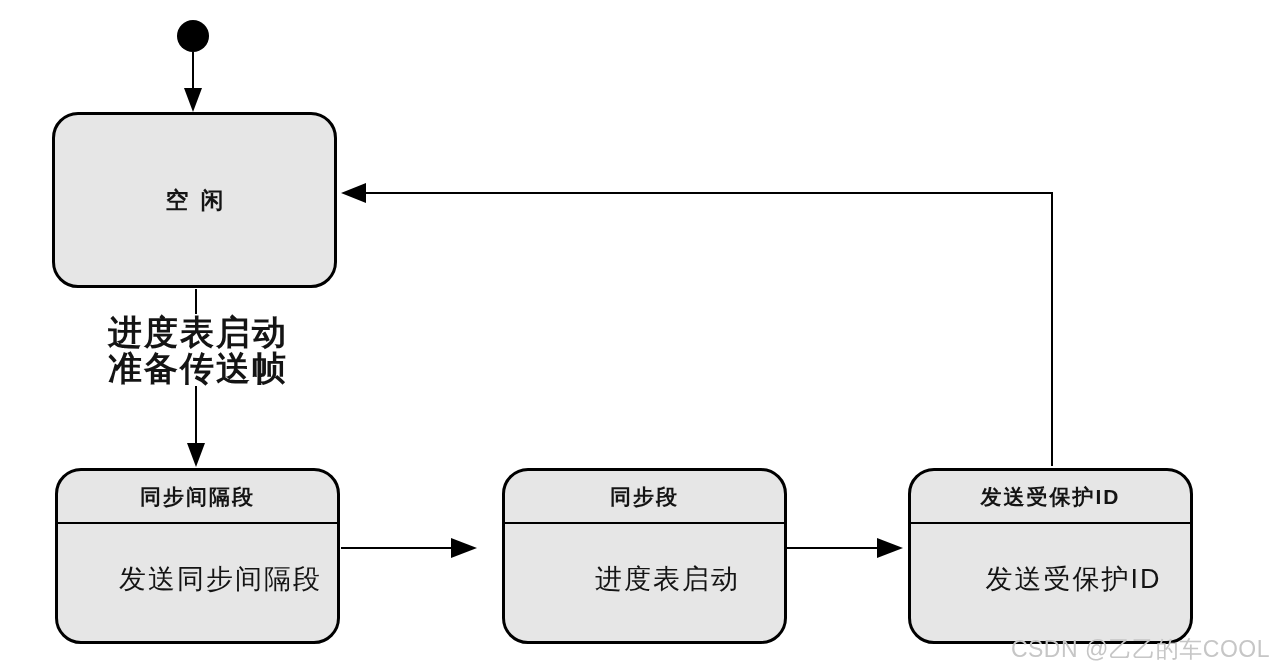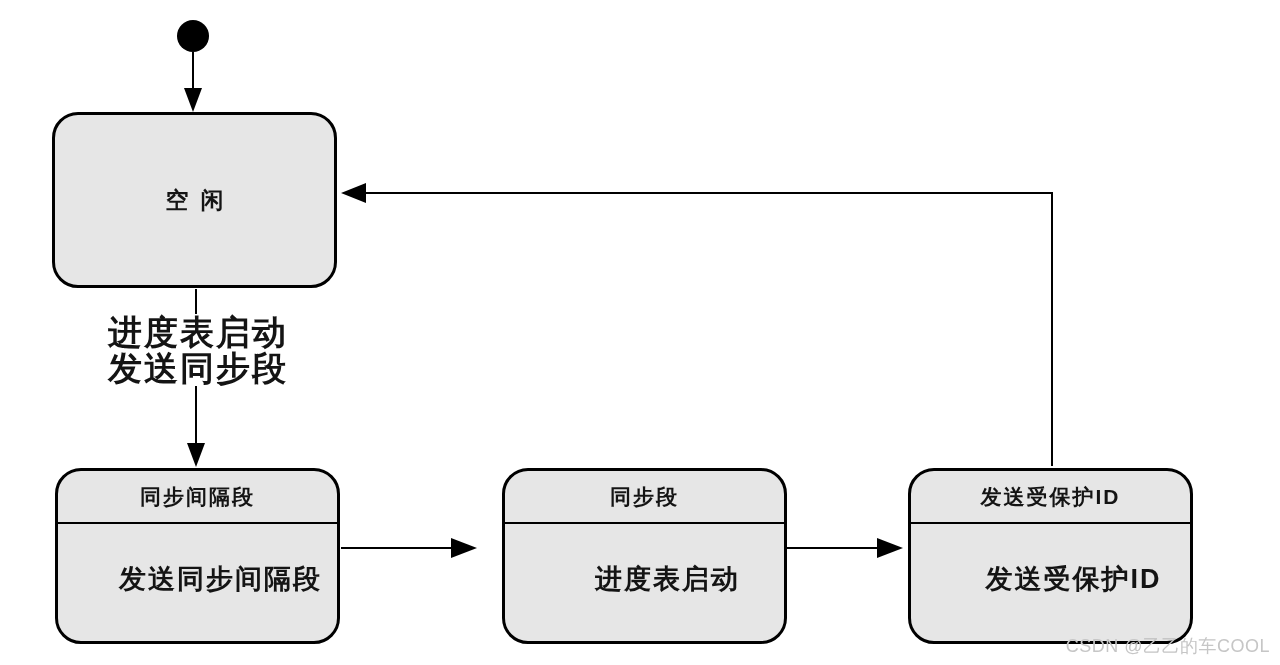--- a/index.html
+++ b/index.html
@@ -68,21 +68,21 @@
     font-weight: 700;
     letter-spacing: 2px;
     white-space: nowrap;
   }
   .state-body {
     flex: 1;
     display: flex;
     align-items: center;
     justify-content: center;
     font-size: 27px;
-    font-weight: 700;
+    font-weight: 400;
     letter-spacing: 2px;
     white-space: nowrap;
     padding-bottom: 8px;
     padding-left: 46px;
   }
   .transition-label {
     position: absolute;
     left: 106px;
     top: 314px;
     width: 184px;
@@ -91,21 +91,21 @@
     font-size: 34px;
     font-weight: 700;
     letter-spacing: 2px;
     line-height: 36px;
     white-space: nowrap;
   }
   .watermark {
     position: absolute;
     right: 10px;
     top: 634px;
-    font-size: 18px;
+    font-size: 23px;
     letter-spacing: 0.5px;
     color: var(--watermark, #c6c6c6);
     white-space: nowrap;
   }
 </style>
 </head>
 <body>
 
 <div class="stage">
 
@@ -138,21 +138,21 @@
       <polygon points="341,193 366,183 366,203"></polygon>
     </g>
   </svg>
 
   <div class="state simple" style="left:52px; top:112px;">
     <span class="state-label">空闲</span>
   </div>
 
   <div class="transition-label">
     <div>进度表启动</div>
-    <div>发送同步段</div>
+    <div>准备传送帧</div>
   </div>
 
   <div class="state" style="left:55px; top:468px;">
     <div class="state-title">同步间隔段</div>
     <div class="state-body">发送同步间隔段</div>
   </div>
 
   <div class="state" style="left:502px; top:468px;">
     <div class="state-title">同步段</div>
     <div class="state-body">进度表启动</div>

